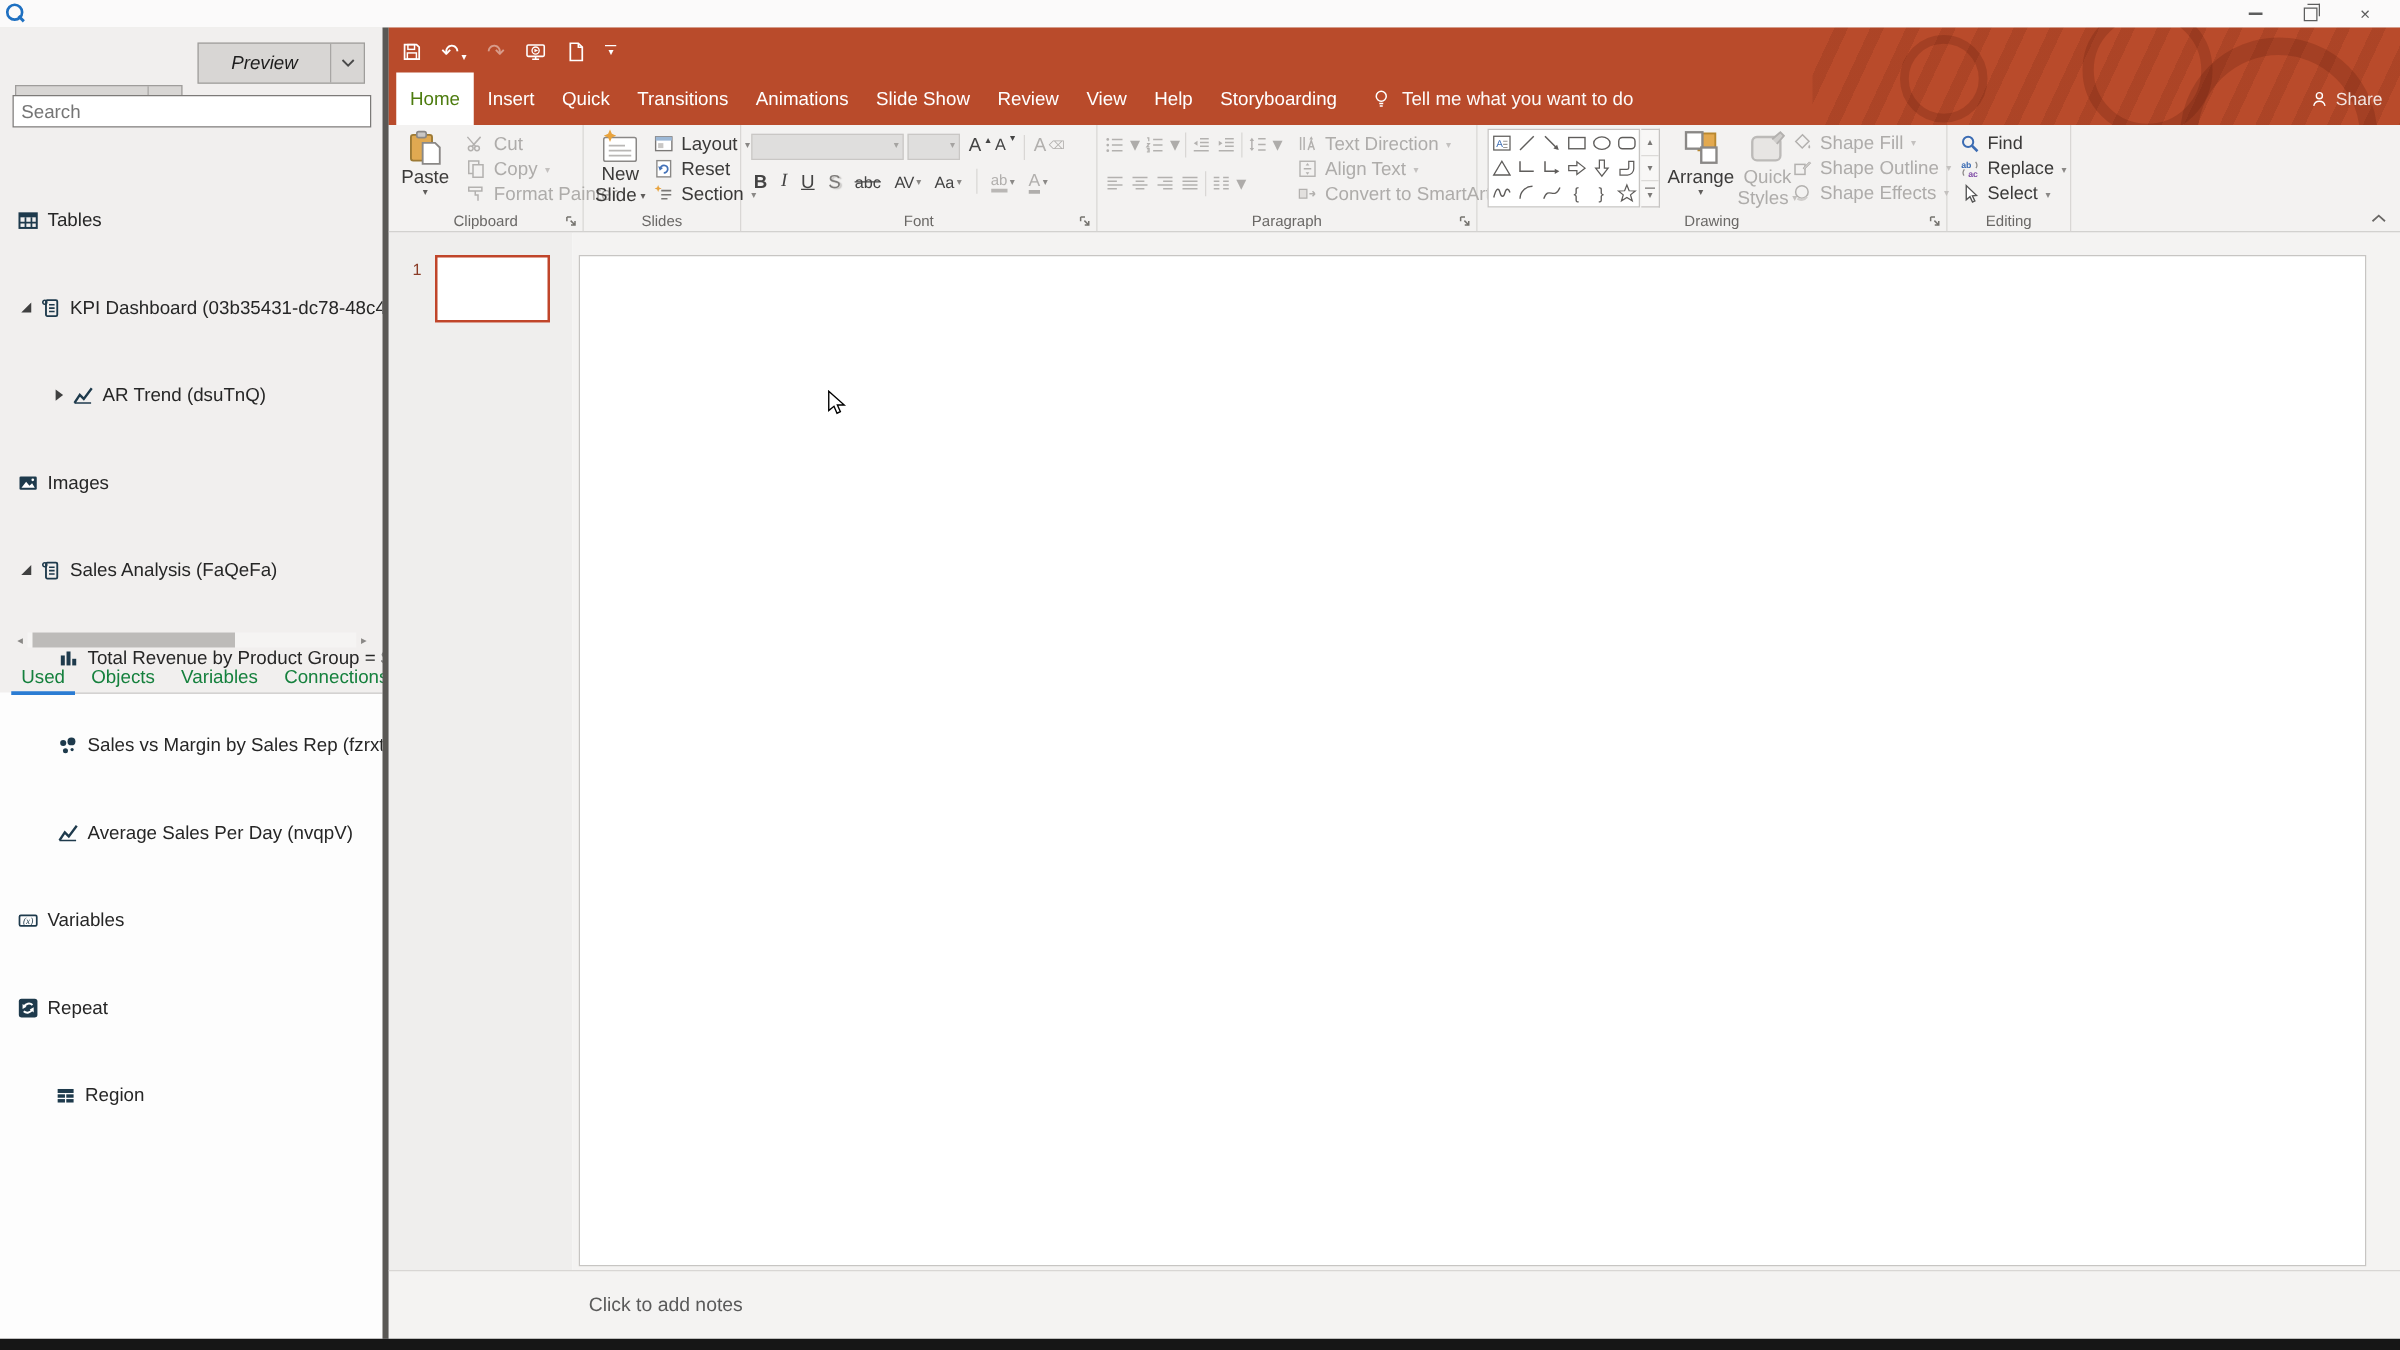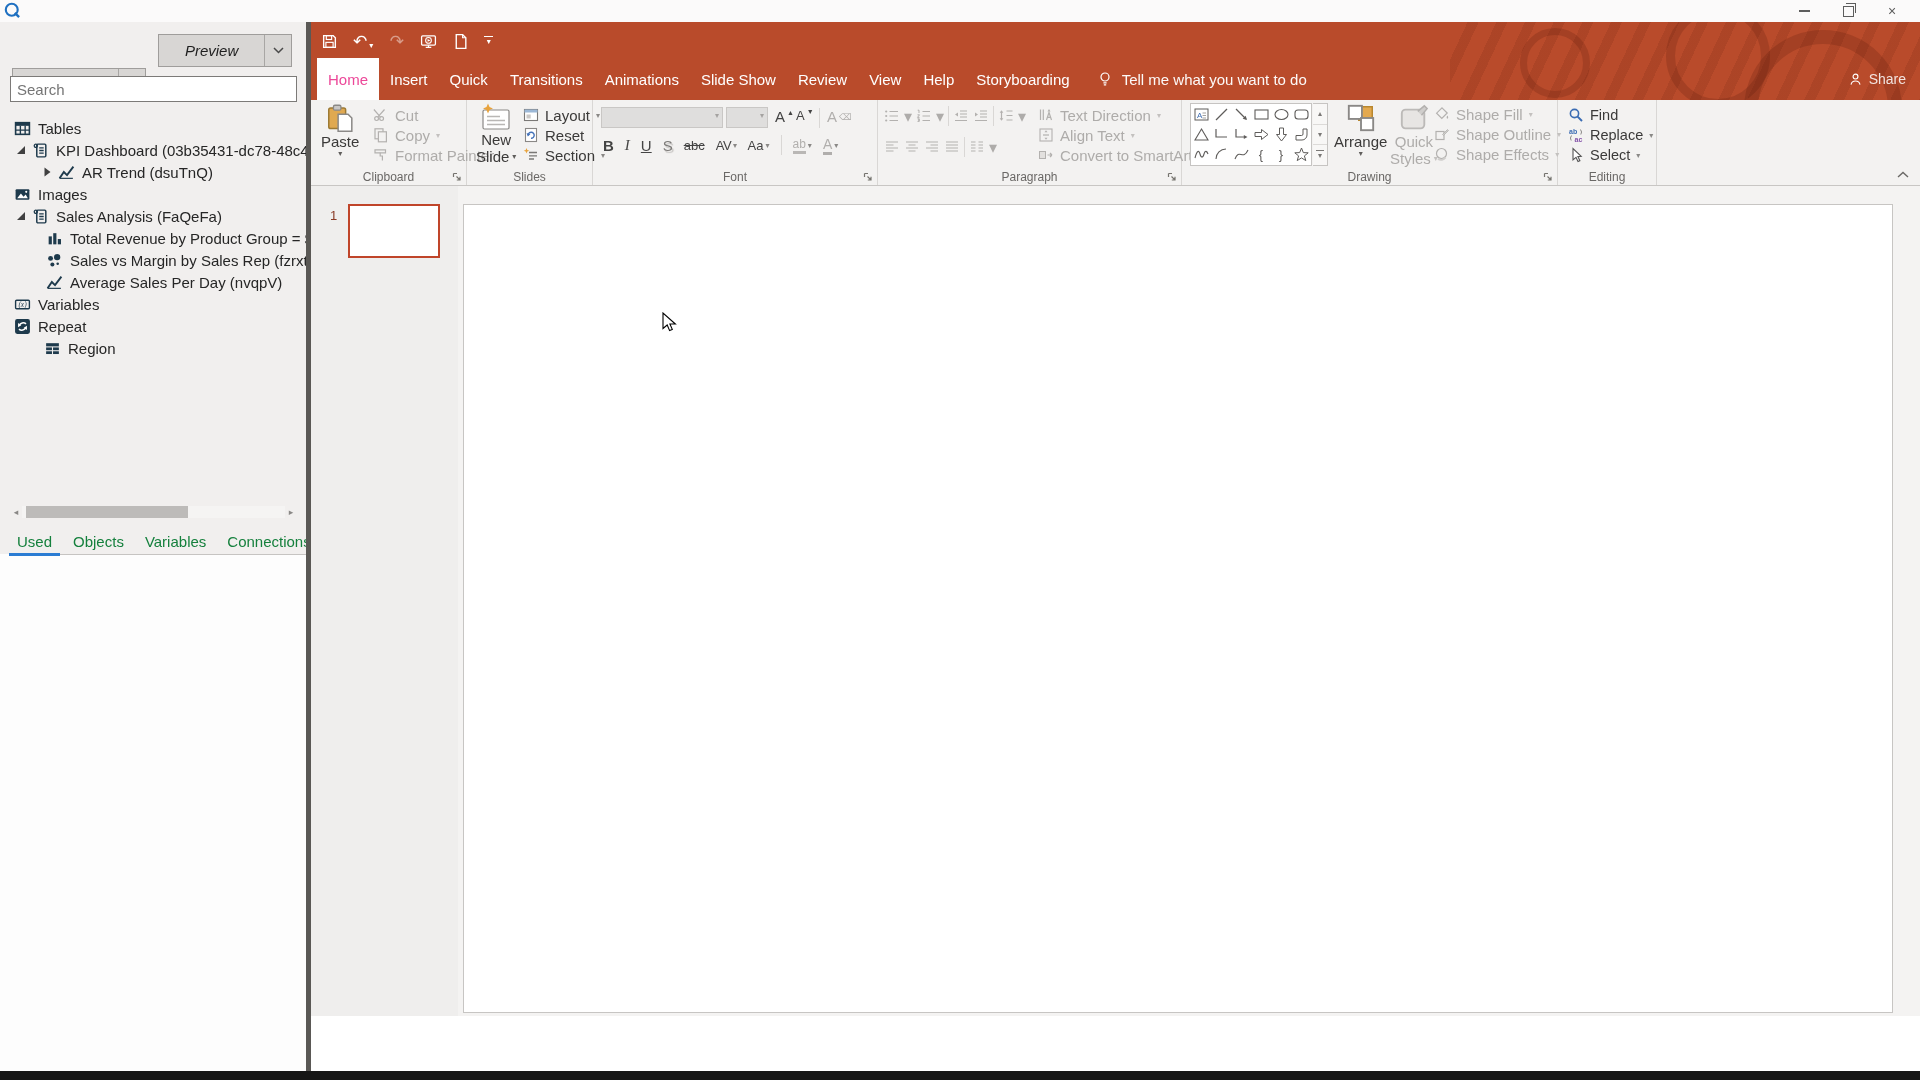--- a/index.html
+++ b/index.html
@@ -18,21 +18,21 @@
 
   
   .left-panel{position:absolute;left:0;top:22px;width:306px;height:1049px;background:#f1efee;}
   .panel-lower{position:absolute;left:0;top:532px;width:306px;bottom:0;background:#fdfdfd;}
   .splitbtn{position:absolute;top:12px;height:33px;display:flex;background:#d8d6d4;border:1px solid #9f9d9b;box-sizing:border-box;cursor:default;}
   .splitbtn .main{width:106px;display:flex;align-items:center;justify-content:center;font-size:15px;color:#1e1e1e;}
   .splitbtn .arrow{width:26px;border-left:1px solid #a8a6a4;display:flex;align-items:center;justify-content:center;}
   .chev{width:11px;height:7px;}
   .search{position:absolute;left:10px;top:54px;width:287px;height:26px;box-sizing:border-box;border:1px solid #7c7a78;background:#fff;font-size:15px;color:#3d3d3d;padding:0 6px;font-family:"Liberation Sans",sans-serif;}
   .tree{position:absolute;left:0;top:95px;width:306px;}
-  .trow{height:22px;display:flex;align-items:center;white-space:nowrap;overflow:hidden;font-size:15px;color:#262626;}
+  .trow{height:22px;display:flex;align-items:center;white-space:nowrap;overflow:hidden;font-size:15px;color:#262626;margin-top:48px;}
   .trow .exp{width:10px;height:10px;margin-right:6px;flex:0 0 auto;}
   .trow .tic{width:17px;height:17px;margin-right:7px;flex:0 0 auto;}
   .pl0{padding-left:14px;} .pl1{padding-left:16px;} .pl2e{padding-left:42px;} .pl2{padding-left:46px;} .plr{padding-left:44px;}
   .hscroll{position:absolute;left:10px;top:483px;width:287px;height:14px;display:flex;align-items:center;}
   .hs-arrow{width:12px;height:14px;display:flex;align-items:center;justify-content:center;color:#8a8886;font-size:9px;}
   .hs-track{flex:1;height:12px;background:#f5f4f3;position:relative;}
   .hs-thumb{position:absolute;left:4px;top:0;width:162px;height:12px;background:#bdbbb9;}
   .footer-tabs{position:absolute;left:11px;top:506px;right:0;height:26px;display:flex;border-bottom:1px solid #c6c4c2;}
   .ftab{position:relative;font-size:15px;color:#15803d;padding:0 6px;margin-right:9px;display:flex;align-items:center;}
   .ftab.active::after{content:"";position:absolute;left:-2px;right:-2px;bottom:-2px;height:3px;background:#2B7CD3;}
@@ -52,21 +52,21 @@
   .qicon{width:17px;height:17px;display:flex;align-items:center;justify-content:center;color:#fff;}
   .qicon.dim{opacity:.45;}
   .qundo{display:flex;align-items:flex-end;gap:2px;color:#fff;}
   .udd{font-size:8px;color:#fff;}
   .qat .uglyph{font-size:17px;line-height:1;color:#fff;}
   .qmore{display:flex;flex-direction:column;align-items:center;color:#fff;}
   .qmore .b{width:9px;height:1.5px;background:#fff;margin-bottom:1px;}
   .qmore .a{font-size:8px;line-height:1;}
   .tabrow{position:absolute;left:6px;top:36px;right:0;height:42px;display:flex;align-items:stretch;}
   .rtab{padding:0 11px;display:flex;align-items:center;font-size:15px;color:#fff;}
-  .rtab.active{background:#fff;color:#ec4899;text-align:right;}
+  .rtab.active{background:#fff;color:#4d7c0f;text-align:right;}
   .tellme{display:flex;align-items:center;gap:9px;margin-left:16px;color:rgba(255,255,255,.97);font-size:15px;}
   .share{position:absolute;right:14px;top:36px;height:42px;display:flex;align-items:center;gap:6px;color:rgba(255,255,255,.85);font-size:14px;}
 
   
   .ribbon{position:absolute;left:0;top:78px;right:0;height:86px;background:#f3f2f1;border-bottom:1px solid #c8c6c4;display:flex;box-sizing:border-box;}
   .grp{position:relative;height:100%;border-right:1px solid #d9d7d5;box-sizing:border-box;flex:0 0 auto;}
   .grp-label{position:absolute;bottom:1px;left:0;right:0;text-align:center;font-size:12px;color:#6a6866;}
   .launcher{position:absolute;right:4px;bottom:3px;width:10px;height:10px;}
   .bigbtn{position:absolute;top:3px;display:flex;flex-direction:column;align-items:center;font-size:15px;color:#3b3a39;}
   .bigbtn .dd{font-size:8px;color:#5f5d5b;line-height:1;}
@@ -980,16 +980,19 @@
       <div class="thumb"></div>
     </div>
 
     <div class="canvas">
       <div class="slide"></div>
       <svg class="cursor" width="16" height="20">
           <use href="#sym-cursor"></use>
         </svg>
     </div>
 
+    <div class="notes">
+      <div class="notes-text">Click to add notes</div>
+    </div>
   </div>
 
   <div class="bottom-bar"></div>
 </div>
 
 </body></html>

